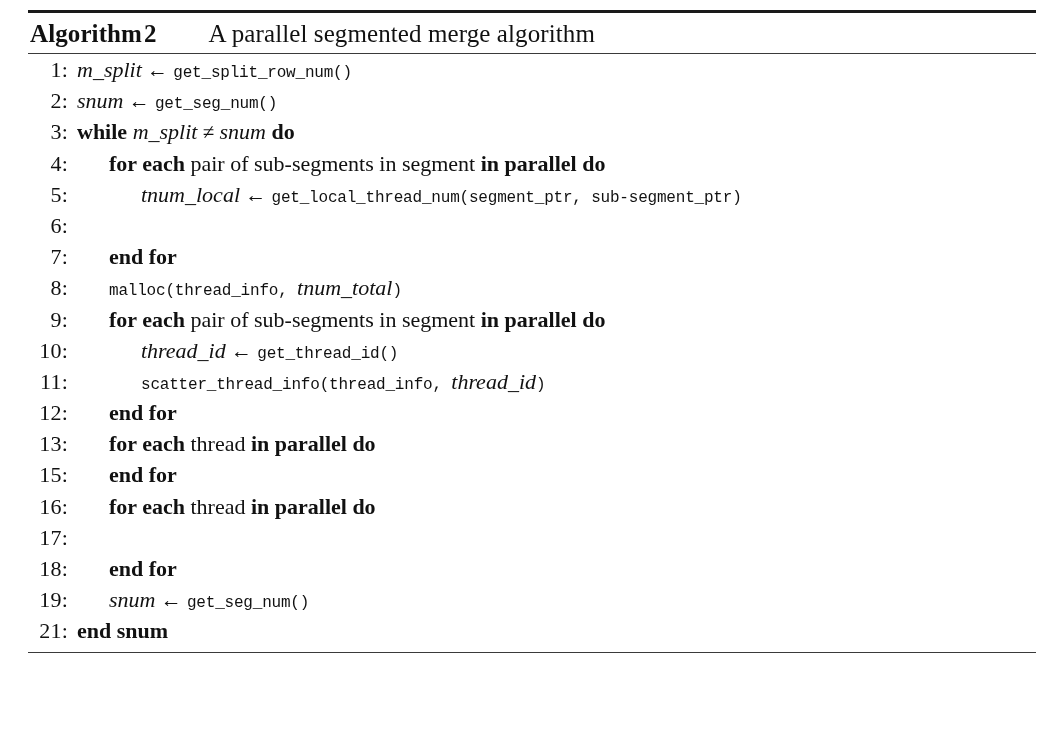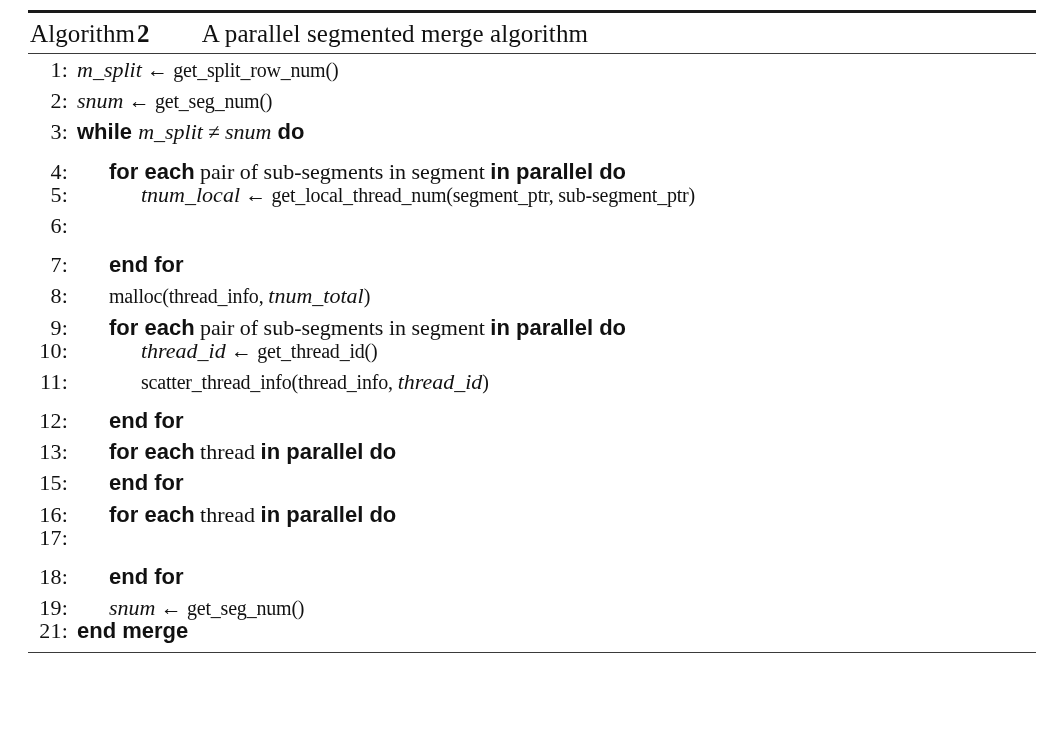--- a/index.html
+++ b/index.html
@@ -34,21 +34,21 @@
   }
 
   #algorithm-title {
     font-size: 25px;
     line-height: 1.32;
     padding: 4px 0 3px 2px;
     white-space: nowrap;
     letter-spacing: 0.1px;
   }
   #algorithm-title .kw {
-    font-weight: normal;
+    font-weight: bold;
   }
   #algorithm-title .num {
     font-weight: bold;
     padding-left: 2px;
   }
   #algorithm-title .caption {
     font-weight: normal;
     padding-left: 8px;
     margin-left: 44px;
   }
@@ -72,40 +72,40 @@
     font-size: 22px;
     font-family: "Liberation Serif", "DejaVu Serif", serif;
     letter-spacing: 0.2px;
   }
 
   .line-content {
     font-size: 22px;
     padding-left: 9px;
   }
   .ind-0 { padding-left: 9px; }
-  .ind-1 { padding-left: 41px; margin-top: 8px; }
+  .ind-1 { padding-left: 41px; }
   .ind-2 { padding-left: 73px; }
 
   
   .tok { white-space: pre; }
   .t-kw {
-    font-family: Liberation Sans, sans-serif;
+    font-family: Liberation Serif, serif;
     font-weight: bold;
   }
   .t-rm {
     font-family: "Liberation Serif", "DejaVu Serif", serif;
     font-weight: normal;
   }
   .t-it {
     font-family: "Liberation Serif", "DejaVu Serif", serif;
     font-style: italic;
   }
   .t-tt {
-    font-family: Liberation Serif, serif;
-    font-size: 20px;
+    font-family: Liberation Mono, monospace;
+    font-size: 16px;
     letter-spacing: -0.2px;
   }
   .t-op {
     font-family: "Liberation Serif", "DejaVu Serif", serif;
     font-size: 21px;
   }
 </style>
 </head>
 <body>
 
@@ -185,19 +185,19 @@
       <div class="alg-line">
         <span class="line-number">18:</span>
         <span class="line-content ind-1"><span class="tok t-kw">end for</span></span>
       </div>
       <div class="alg-line">
         <span class="line-number">19:</span>
         <span class="line-content ind-1"><span class="tok t-it">snum</span><span class="tok t-op"> ← </span><span class="tok t-tt">get_seg_num()</span></span>
       </div>
       <div class="alg-line">
         <span class="line-number">21:</span>
-        <span class="line-content ind-0"><span class="tok t-kw">end merge</span></span>
+        <span class="line-content ind-0"><span class="tok t-kw">end snum</span></span>
       </div>
     </div>
 
   <div class="rule-thin"></div>
 
 </div>
 
 </body></html>

